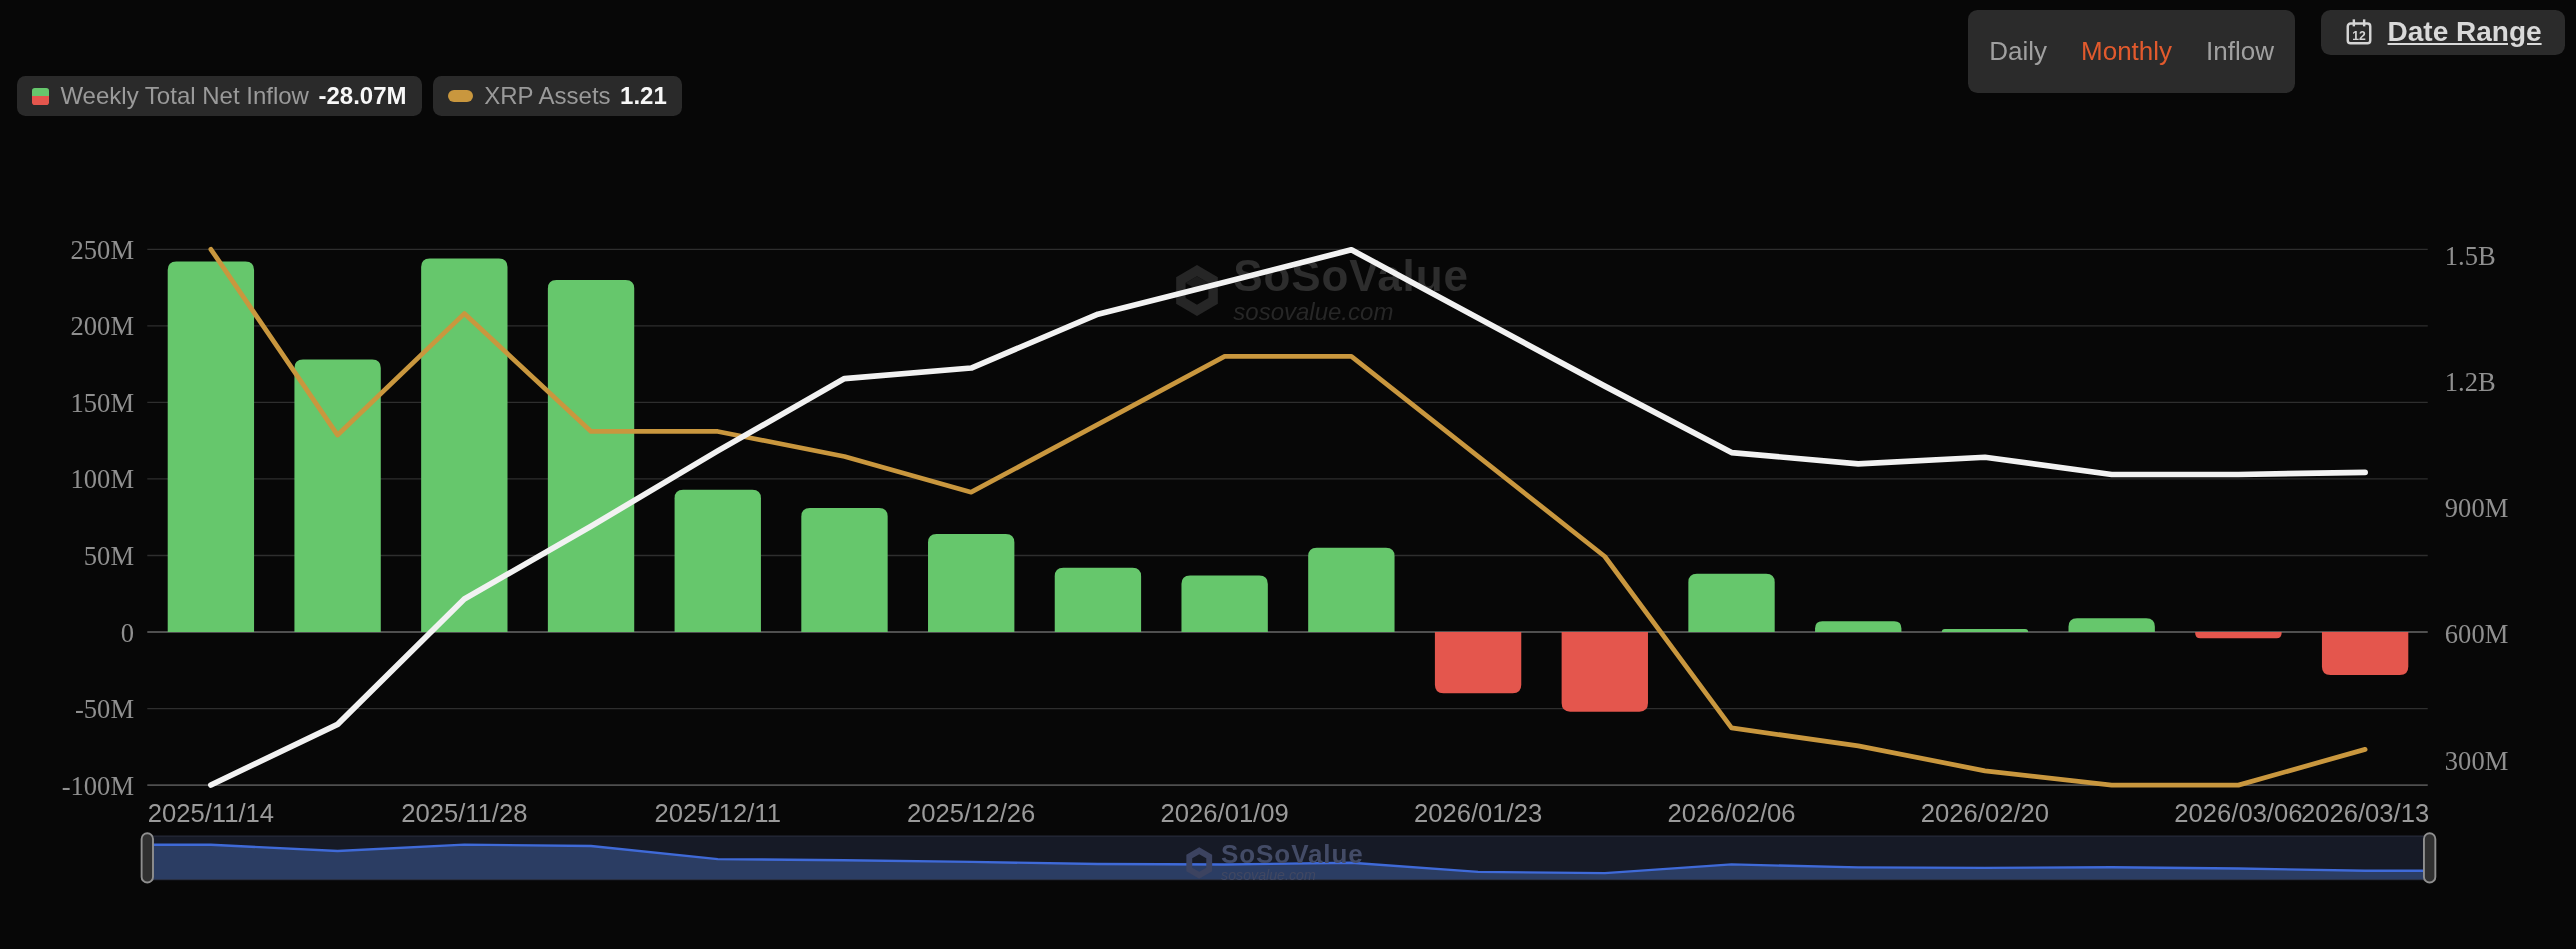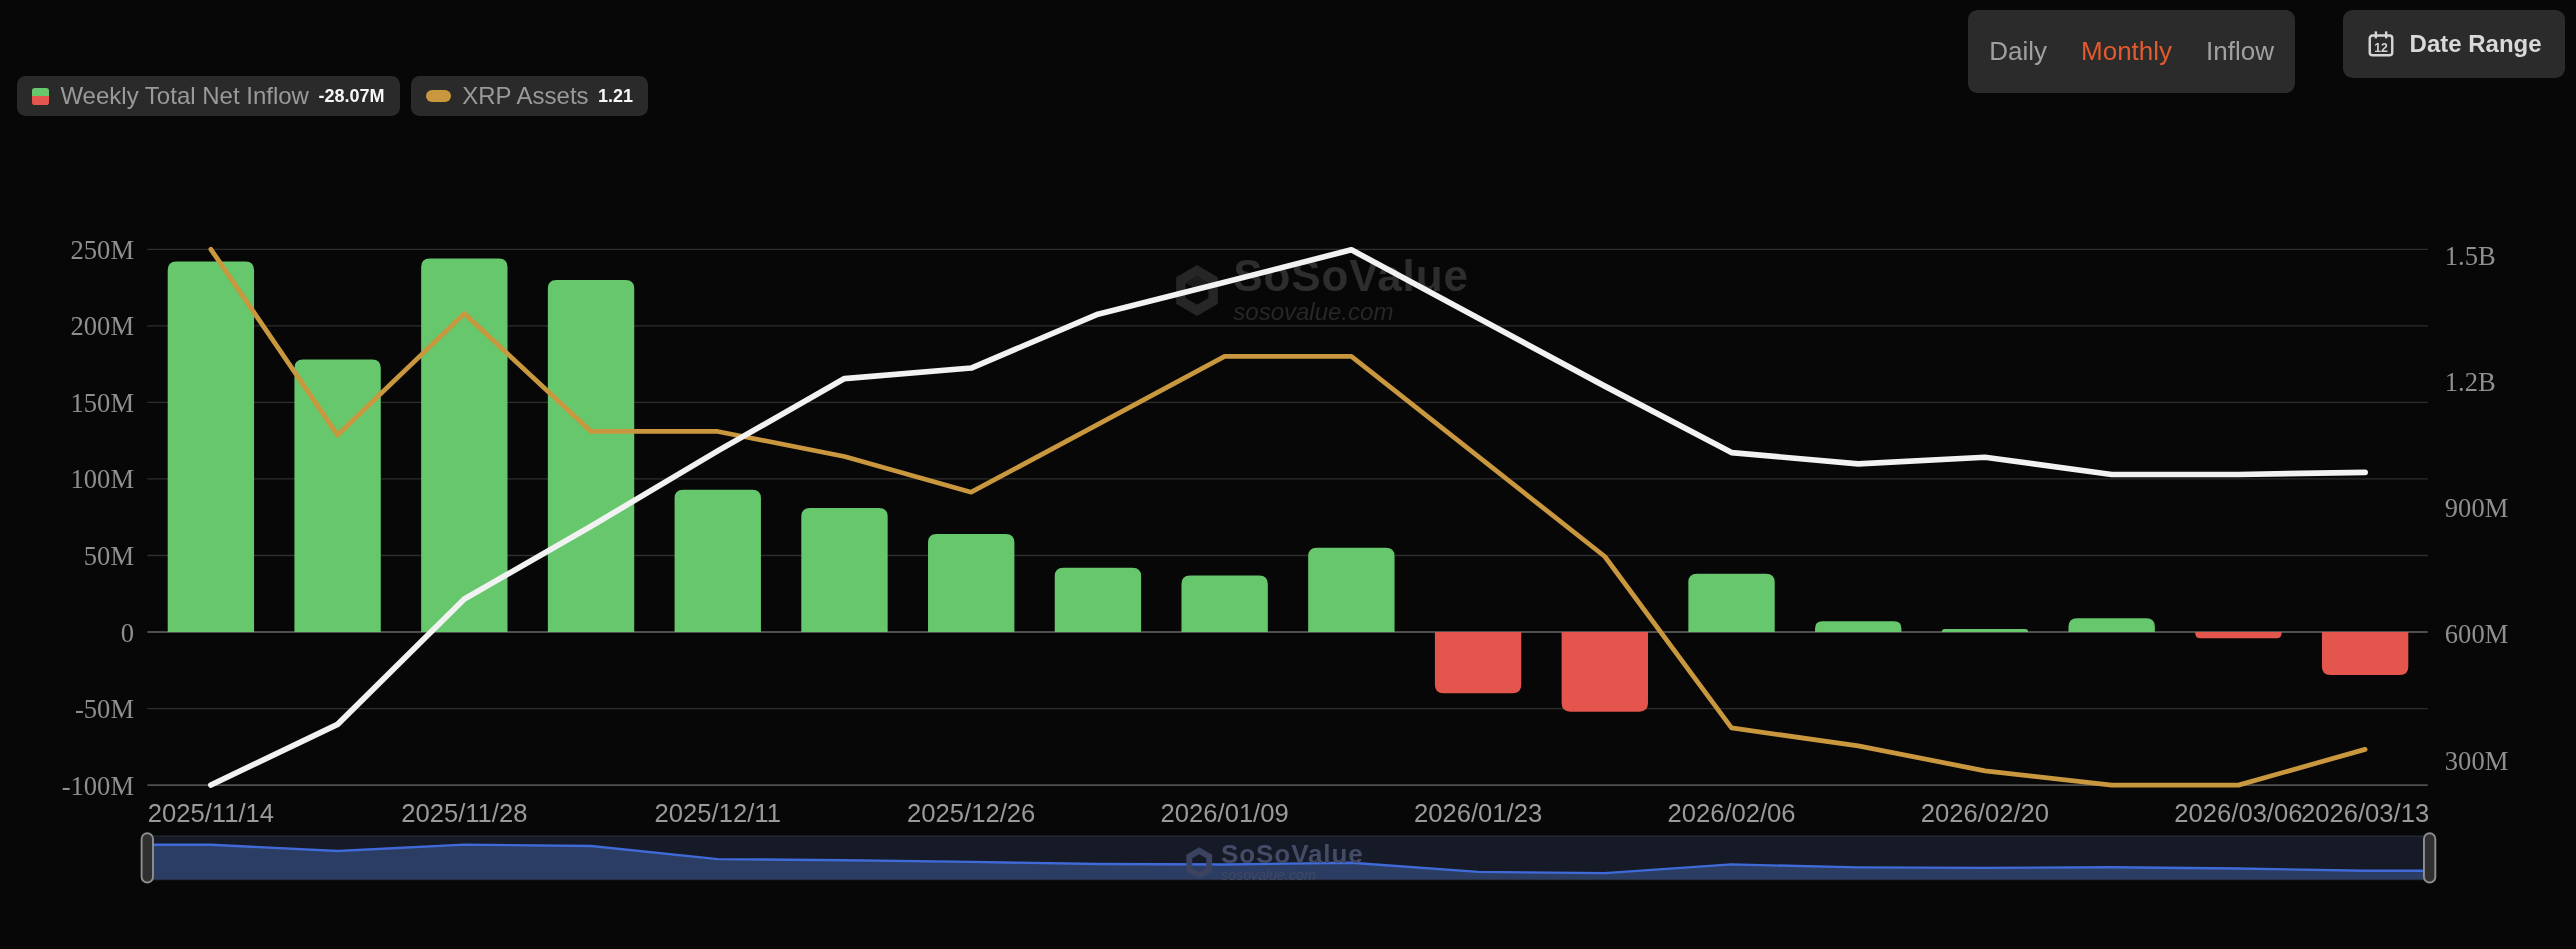--- a/index.html
+++ b/index.html
@@ -4,30 +4,30 @@
 <style>
   html,body{margin:0;padding:0;background:#070707;}
   #app{position:relative;width:2576px;height:949px;background:#070707;overflow:hidden;
        font-family:"Liberation Sans", sans-serif;}
 
   
   .toolbar-right{position:absolute;top:9.5px;right:281px;height:51px;display:flex;align-items:center;
        background:#2b2b2b;border-radius:9.5px;padding:16px 21px;gap:34px;z-index:3;}
   .toolbar-right .tab{font-size:26px;color:#a0a0a0;line-height:51px;cursor:pointer;white-space:nowrap;}
   .toolbar-right .tab.active{color:#e25a2d;}
-  .date-range{position:absolute;top:9.5px;right:11.4px;height:68px;display:flex;align-items:center;
+  .date-range{position:absolute;top:9.5px;right:11.4px;height:45px;display:flex;align-items:center;
        background:#2b2b2b;border:none;border-radius:9.5px;padding:0 23px;gap:13.3px;z-index:3;cursor:pointer;}
-  .date-range span{font-size:24px;font-weight:bold;color:#d9d9d9;white-space:nowrap;}
+  .date-range span{font-size:28px;font-weight:bold;color:#d9d9d9;white-space:nowrap;text-decoration:underline;}
 
   
   .legend-row{position:absolute;left:17px;top:76px;display:flex;gap:11.4px;z-index:3;}
   .legend-pill{display:flex;align-items:center;height:40px;background:#2a2a2a;border-radius:8.5px;
        padding:0 15px;gap:11.4px;cursor:pointer;}
   .legend-pill .lbl{font-size:24px;color:#9a9a9a;white-space:nowrap;}
-  .legend-pill .val{font-size:18px;font-weight:bold;color:#f7f7f7;white-space:nowrap;margin-left:-1.9px;}
+  .legend-pill .val{font-size:24px;font-weight:bold;color:#f7f7f7;white-space:nowrap;margin-left:-1.9px;}
   .sw-stack{display:flex;flex-direction:column;width:17px;height:17px;border-radius:2.8px;overflow:hidden;flex:none;}
   .sw-stack i{display:block;width:100%;height:50%;}
   .sw-pill{display:block;width:25px;height:12.3px;border-radius:6.6px;flex:none;}
 
   
   .watermark{position:absolute;display:flex;align-items:center;gap:13.3px;z-index:0;pointer-events:none;}
   .watermark .wm-col{display:flex;flex-direction:column;}
   .wm-title{font-size:44px;font-weight:bold;color:#2d2d2d;letter-spacing:0.9px;line-height:1;}
   .wm-sub{font-size:24px;font-style:italic;color:#272727;line-height:1.2;}
   .watermark.nav{z-index:2;gap:7.6px;}

